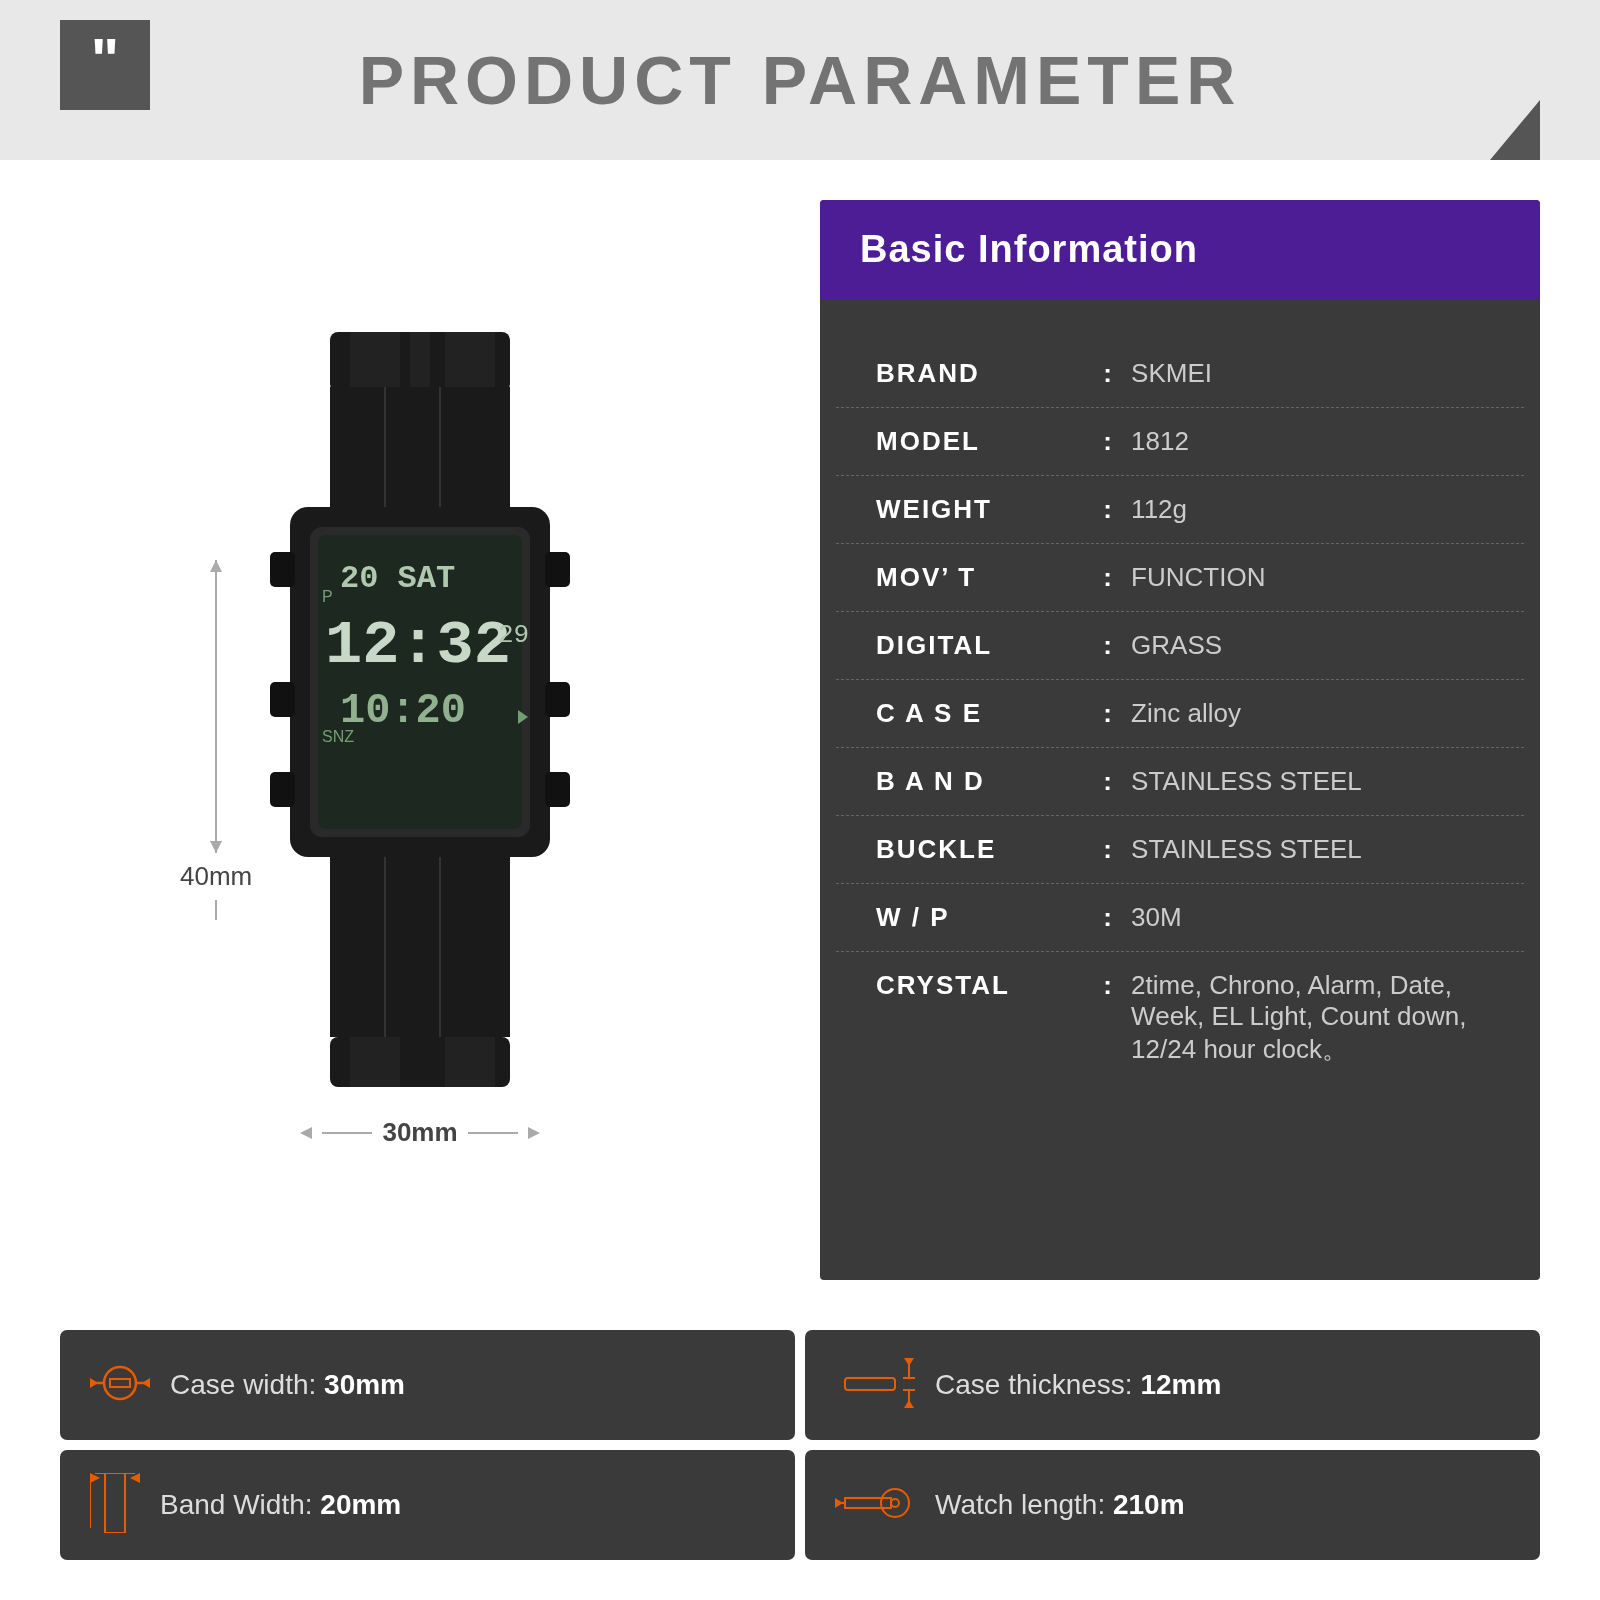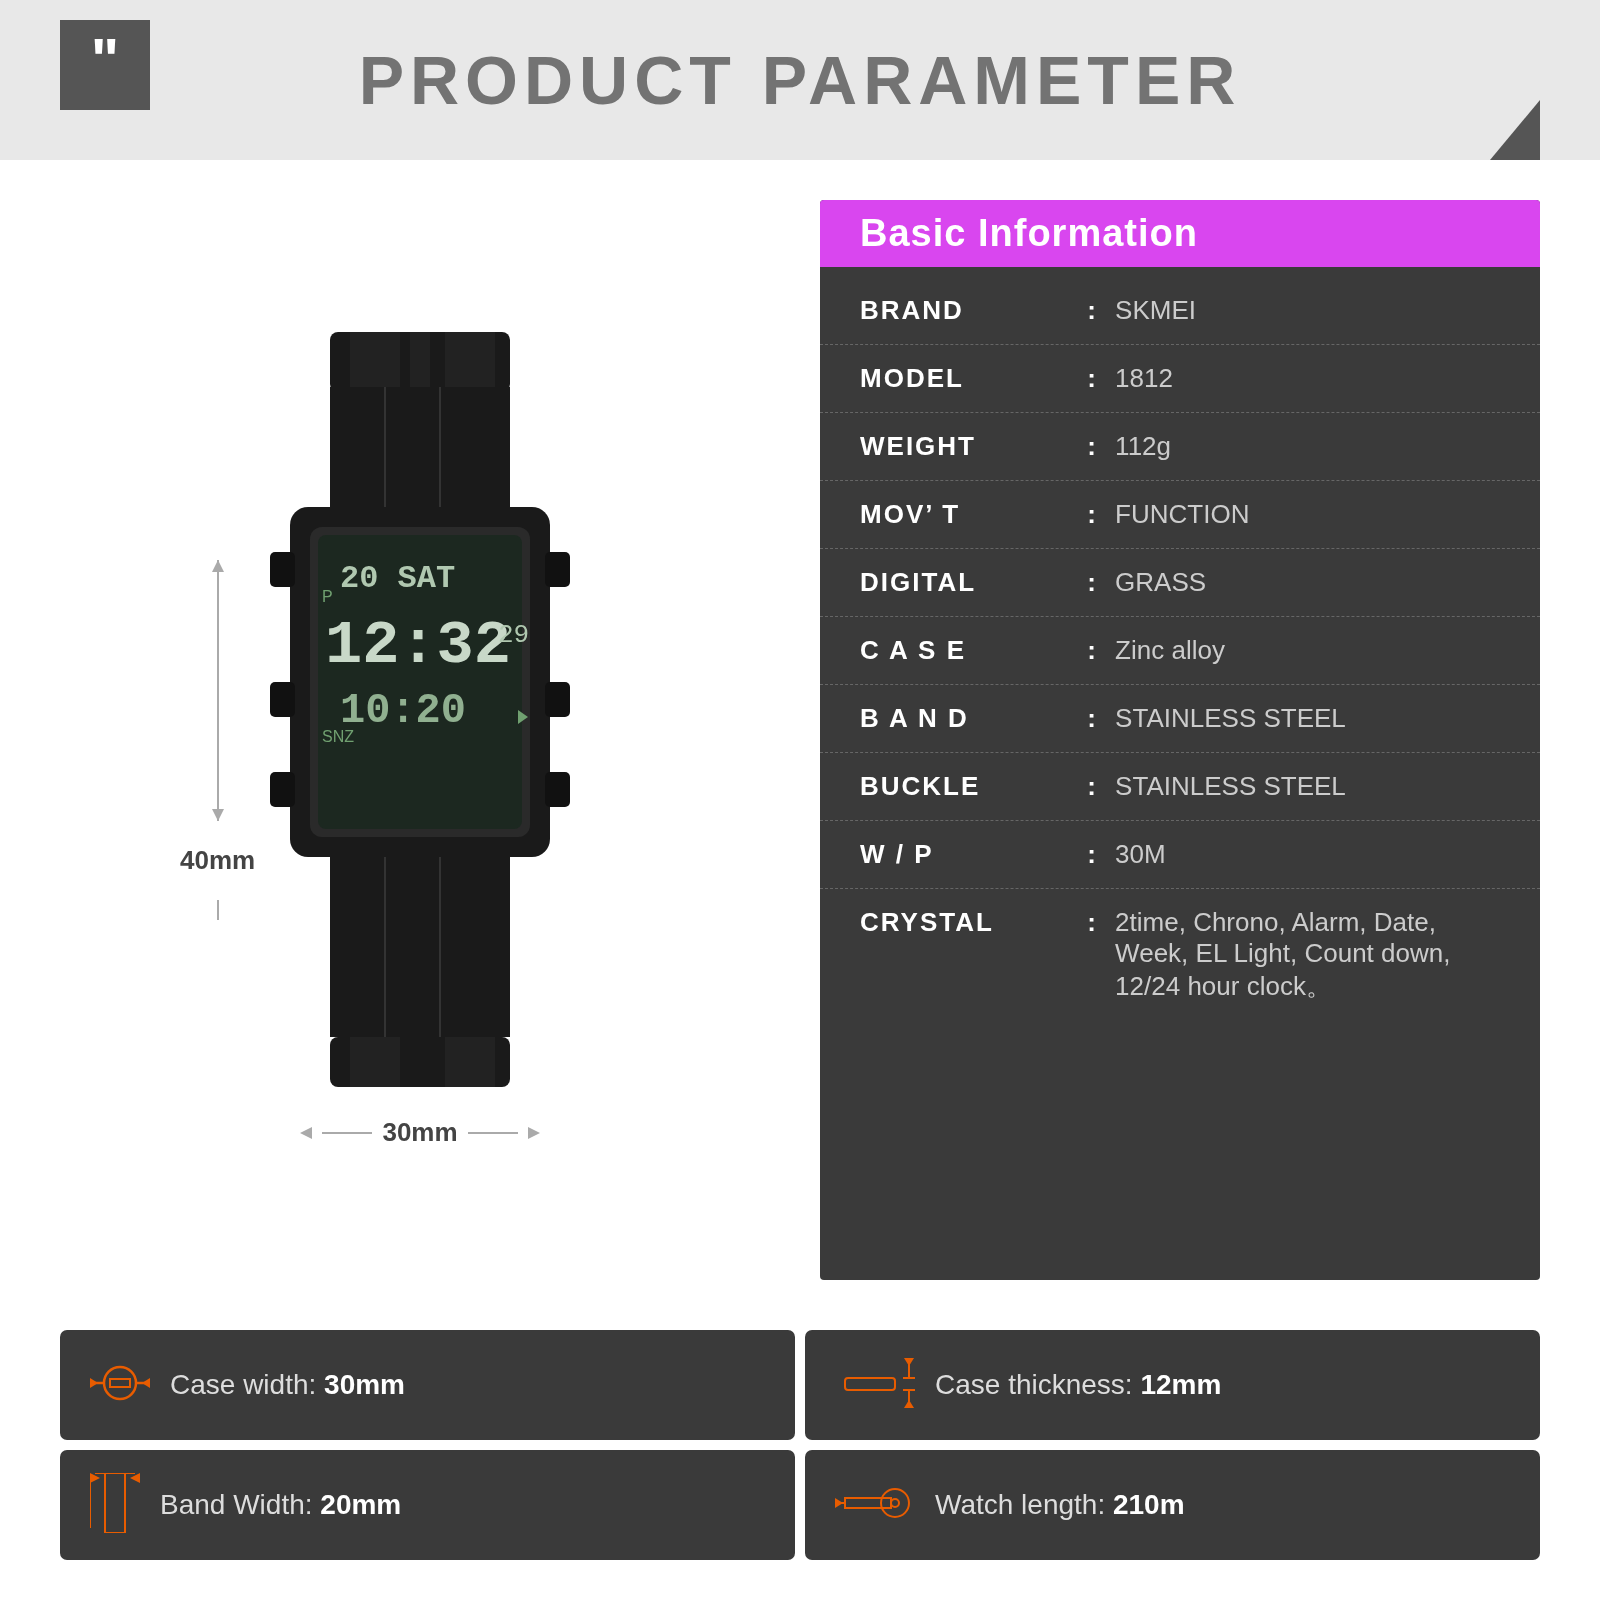--- a/index.html
+++ b/index.html
@@ -84,32 +84,33 @@
     
     .info-panel {
       width: 720px;
       background: #3a3a3a;
       border-radius: 4px;
       overflow: hidden;
       display: flex;
       flex-direction: column;
     }
     .info-header {
-      background: #d946ef;
-      padding: 12px 40px;
+      background: #4c1d95;
+      padding: 28px 40px;
     }
     .info-header-title {
       color: #fff;
       font-size: 38px;
       font-weight: bold;
       letter-spacing: 1px;
     }
     .info-rows {
-      padding: 10px 0;
+      padding: 10px 16px;
       flex: 1;
+      margin-top: 31px;
     }
     .info-row {
       padding: 18px 40px;
       border-bottom: 1px dashed #666;
       display: flex;
       align-items: flex-start;
     }
     .info-row:last-child {
       border-bottom: none;
     }
@@ -179,21 +180,21 @@
 <div class="main">
 
   <div class="watch-section">
     <div class="watch-container">
 
       <div style="position:absolute; left:-30px; top:50%; transform:translateY(-50%); display:flex; flex-direction:column; align-items:center; height:360px;">
         <div style="width:2px; background:#aaa; flex:1; position:relative;">
           <div style="position:absolute; top:0; left:50%; transform:translateX(-50%); width:0; height:0; border-left:6px solid transparent; border-right:6px solid transparent; border-bottom:12px solid #aaa;"></div>
           <div style="position:absolute; bottom:0; left:50%; transform:translateX(-50%); width:0; height:0; border-left:6px solid transparent; border-right:6px solid transparent; border-top:12px solid #aaa;"></div>
         </div>
-        <span style="color:#444; font-size:26px; font-weight:bold; margin:24px 0;">40mm</span>
+        <span style="color:#444; font-size:26px; font-weight:normal; margin:8px 0;">40mm</span>
         <div style="width:2px; background:#aaa; height:20px;"></div>
       </div>
 
       <svg width="420" height="780" viewBox="0 0 420 780">
 
         <rect x="120" y="0" width="180" height="60" rx="8" fill="#1a1a1a"></rect>
         <rect x="140" y="0" width="50" height="60" rx="0" fill="#222"></rect>
         <rect x="200" y="0" width="20" height="60" fill="#222"></rect>
         <rect x="235" y="0" width="50" height="60" fill="#222"></rect>
 

